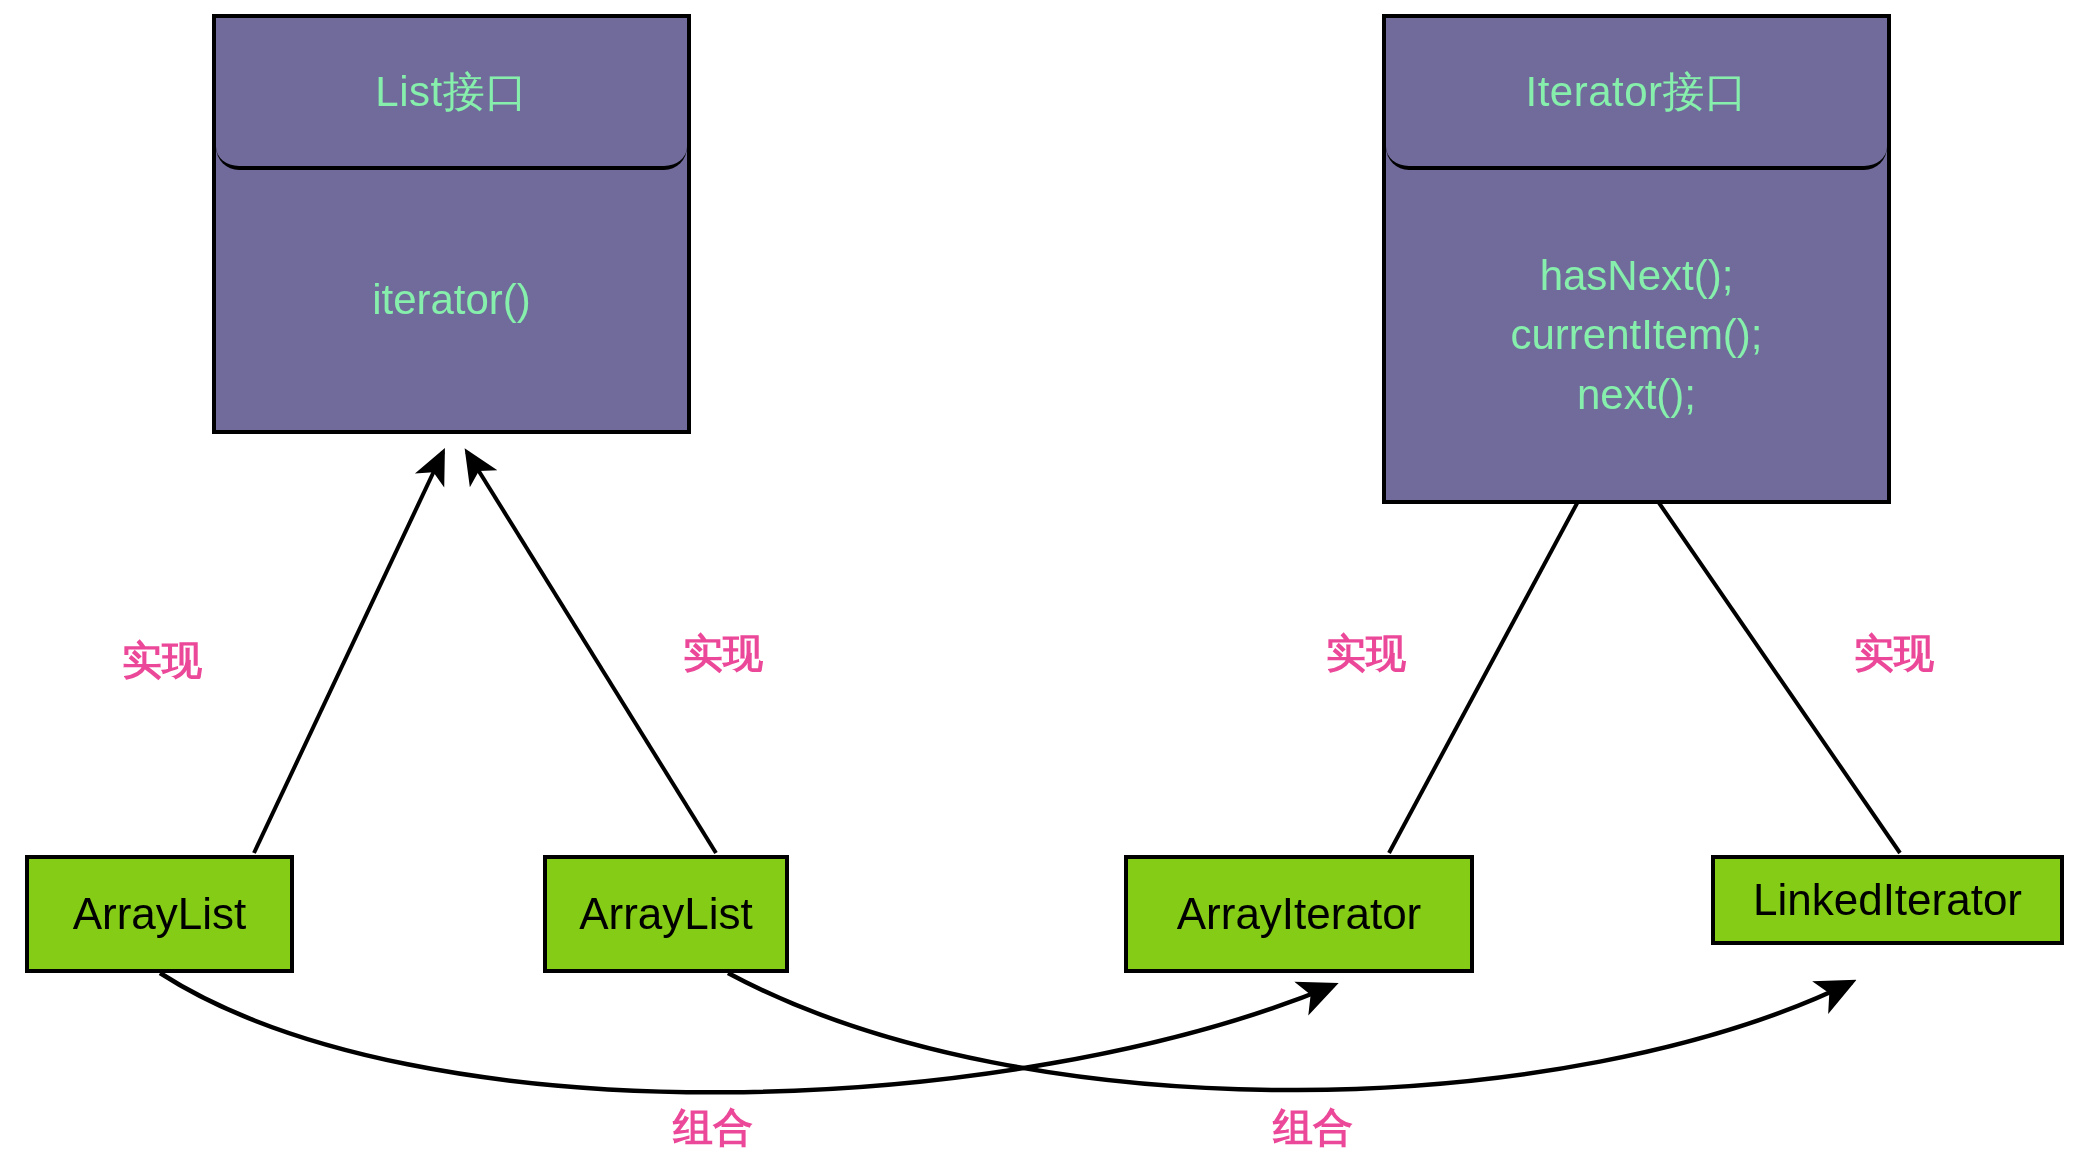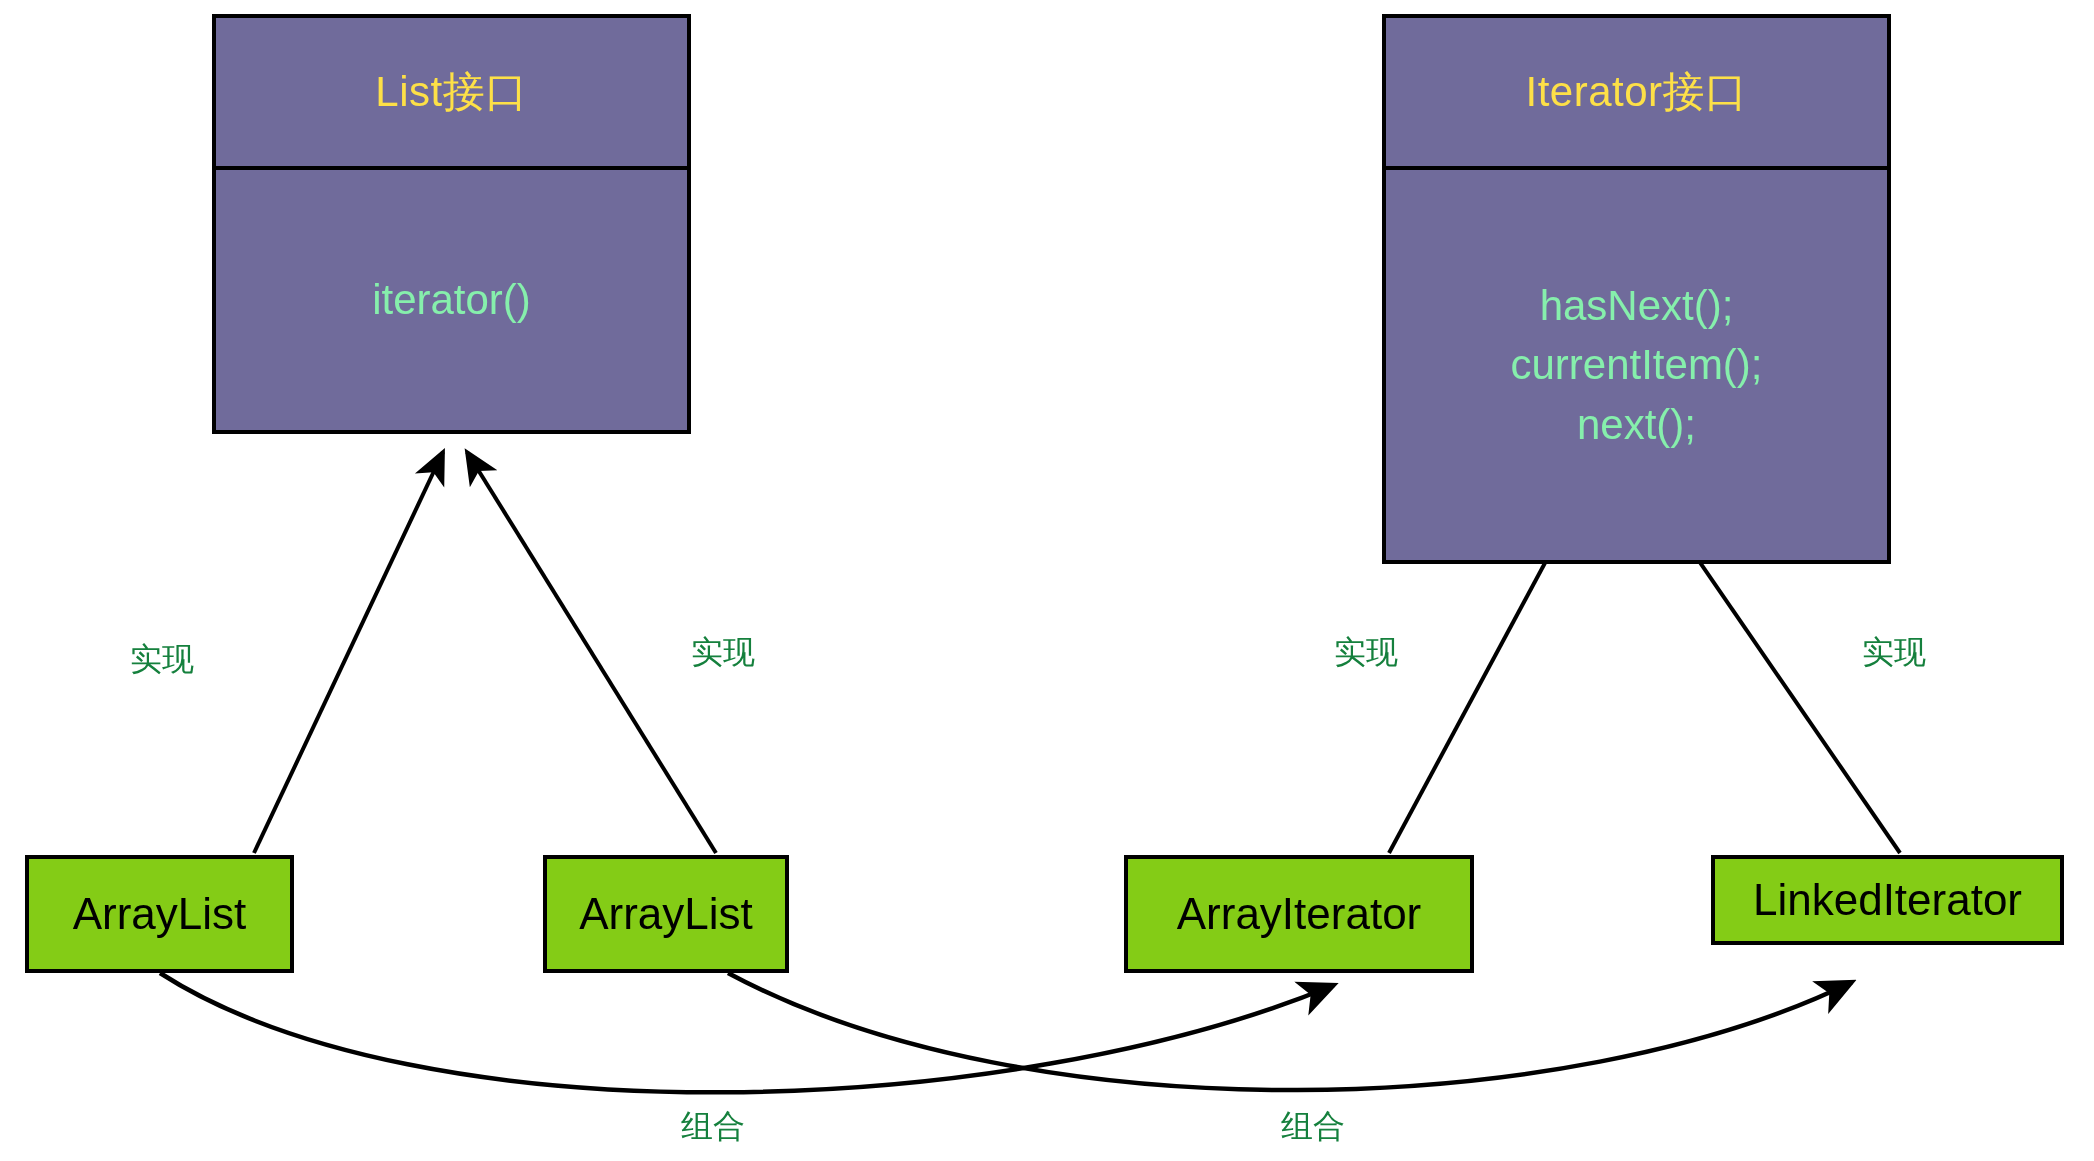--- a/index.html
+++ b/index.html
@@ -29,29 +29,30 @@
     position: absolute;
     box-sizing: border-box;
     border: 4px solid #000000;
     display: flex;
     flex-direction: column;
   }
   .iface {
     background: #706B9B;
   }
   .iface-title {
-    color: #fde047;
+    color: #86efac;
     font-size: 42px;
     display: flex;
     align-items: center;
     justify-content: center;
     box-sizing: border-box;
     border-bottom: 4px solid #000000;
     flex: 0 0 auto;
     letter-spacing: 0.5px;
+    border-radius: 23px;
   }
   .iface-body {
     color: #86efac;
     font-size: 42px;
     display: flex;
     flex-direction: column;
     align-items: center;
     justify-content: center;
     flex: 1 1 auto;
     line-height: 1.42;
@@ -60,24 +61,25 @@
   .cls {
     background: #84cc16;
     color: #000000;
     font-size: 44px;
     align-items: center;
     justify-content: center;
     text-align: center;
   }
   .edge-label {
     position: absolute;
-    color: #15803d;
-    font-size: 32px;
+    color: #ec4899;
+    font-size: 40px;
     white-space: nowrap;
     transform: translate(-50%, -50%);
+    font-weight: bold;
   }
 </style>
 </head>
 <body>
 
 <div id="canvas">
 
   <svg class="edges" viewBox="0 0 2094 1161" xmlns="http://www.w3.org/2000/svg">
     <defs>
       <marker id="arrowUp" viewBox="0 0 12 12" refX="10.5" refY="6" markerWidth="9" markerHeight="9" orient="auto-start-reverse">
@@ -98,21 +100,21 @@
     <path d="M 728 973 C 1030 1135, 1570 1120, 1852 982" fill="none" stroke="#000000" stroke-width="4.5" marker-end="url(#arrowUp)"></path>
   </svg>
 
   <div class="uml-box iface" style="left:212px; top:14px; width:479px; height:420px;">
     <div class="iface-title" style="height:152px;">List接口</div>
     <div class="iface-body">
       <div>iterator()</div>
     </div>
   </div>
 
-  <div class="uml-box iface" style="left:1382px; top:14px; width:509px; height:550px;">
+  <div class="uml-box iface" style="left:1382px; top:14px; width:509px; height:490px;">
     <div class="iface-title" style="height:152px;">Iterator接口</div>
     <div class="iface-body">
       <div>hasNext();</div>
       <div>currentItem();</div>
       <div>next();</div>
     </div>
   </div>
 
   <div class="uml-box cls" style="left:25px; top:855px; width:269px; height:118px;">
     <span>ArrayList</span>

